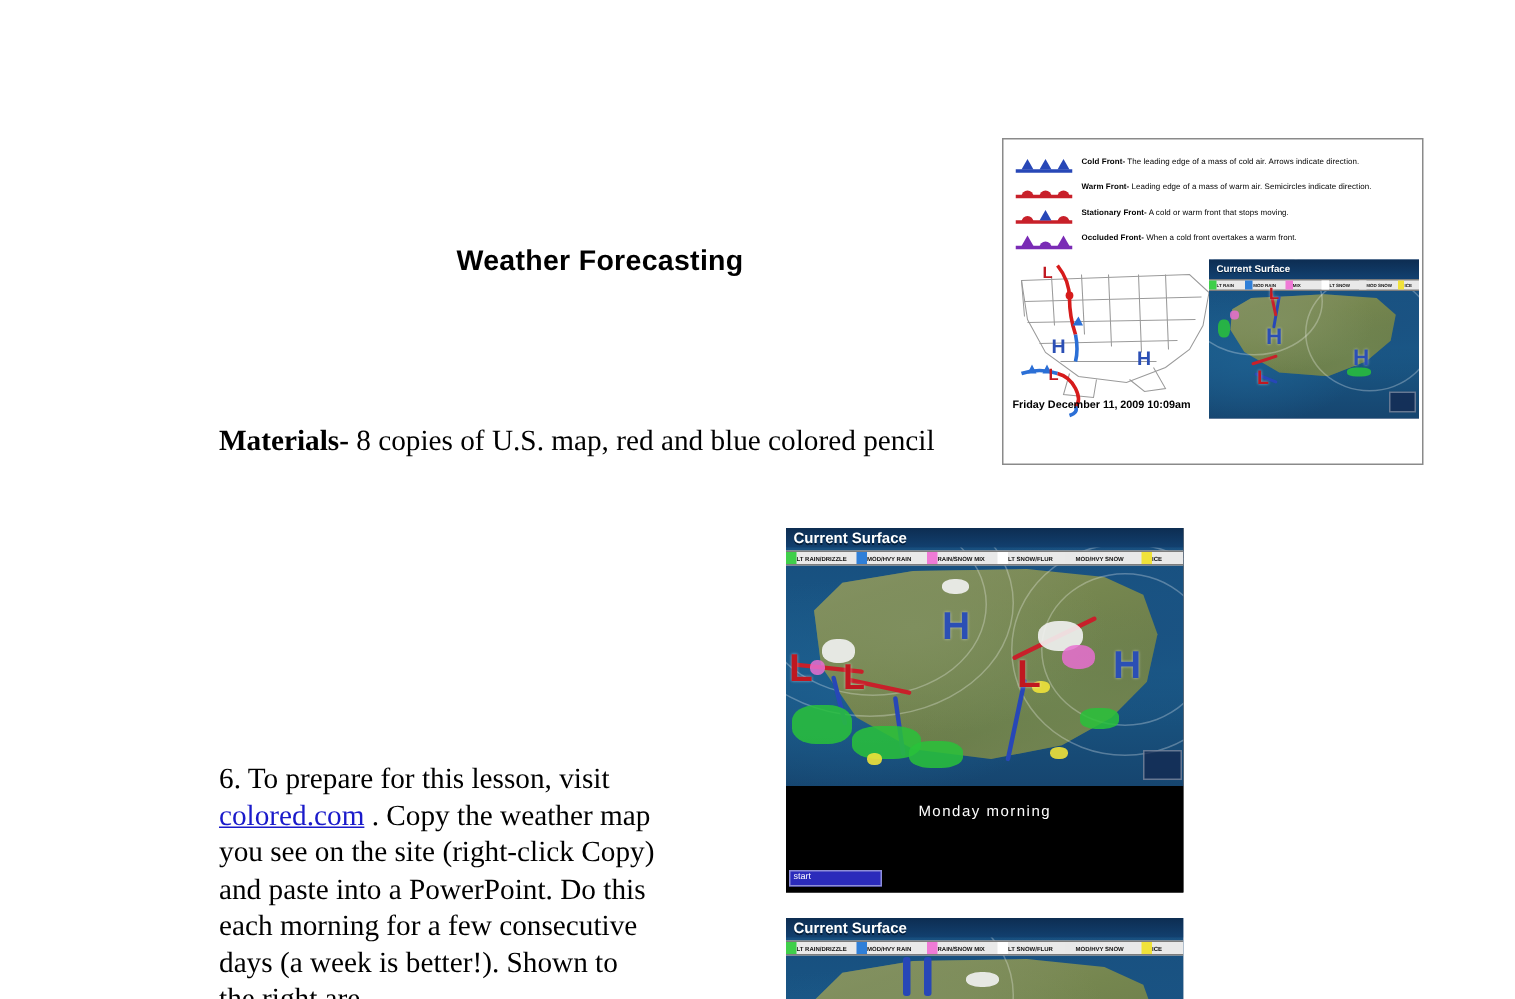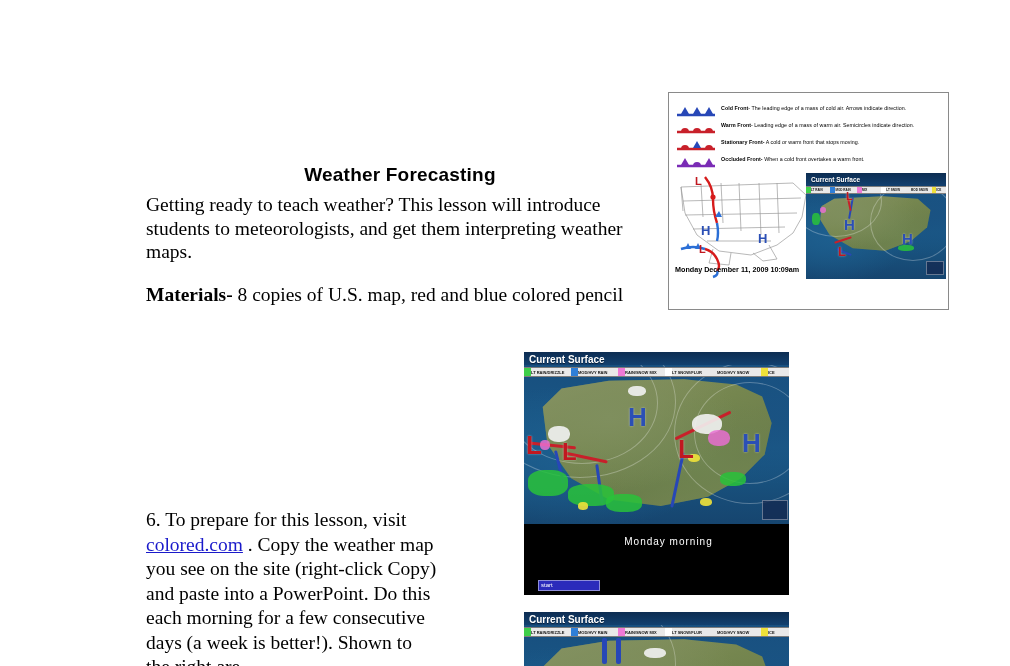--- a/index.html
+++ b/index.html
@@ -131,21 +131,21 @@
   .precip-yellow{position:absolute;background:#f0e23a;border-radius:45%;opacity:.9;}
   .isobar{position:absolute;border:1px solid rgba(255,255,255,.28);border-radius:50%;}
 
   
   .map-main{
     position:absolute;left:524px;top:352px;width:265px;height:243px;
     background:#000000;overflow:hidden;
   }
   .map-main .satmap{position:absolute;left:0;top:0;width:265px;height:172px;}
   .caption-strip{
-    position:absolute;left:12px;top:172px;width:265px;height:82px;background:#000;
+    position:absolute;left:0;top:172px;width:265px;height:82px;background:#000;
   }
   .caption-text{
     position:absolute;left:0;top:12px;width:265px;text-align:center;
     font-family:"Liberation Sans", sans-serif;
     font-size:10px;color:#ffffff;letter-spacing:1px;
   }
   .taskbar{
     position:absolute;left:2px;top:56px;width:60px;height:9px;
     background:#2b2bbb;border:1px solid #8e8ed8;
   }
@@ -166,21 +166,20 @@
     border:1px solid rgba(255,255,255,.35);
   }
 </style>
 </head>
 <body>
 
 <div class="page">
 
   <div class="title">Weather Forecasting</div>
 
-  <div class="intro">Getting ready to teach weather? This lesson will introduce students to meteorologists, and get them interpreting weather maps.</div>
 
   <div class="materials"><b>Materials-</b><span> 8 copies of U.S. map, red and blue colored pencil</span></div>
 
   <div class="step1"><span>6. To prepare for this lesson, visit </span><a class="link" href="#">colored.com</a><span> .  Copy the weather map you see on the site (right-click Copy) and paste into a PowerPoint.  Do this each morning for a few consecutive days (a week is better!).  Shown to the right are</span></div>
 
   <div class="legend-panel">
 
     <div class="legend-rows">
 
       <div class="legend-row">
@@ -257,21 +256,21 @@
         <polygon points="12,78 15,72 18,78" fill="#2b6fd6"></polygon>
         <polygon points="22,78 25,72 28,78" fill="#2b6fd6"></polygon>
         <path d="M32 78 Q40 80 44 88 Q48 96 44 100" stroke="#d61b1b" stroke-width="2.4" fill="none"></path>
         <path d="M44 100 Q46 104 40 106" stroke="#2b6fd6" stroke-width="2.4" fill="none"></path>
         <text x="28" y="64" font-family="Liberation Sans, sans-serif" font-size="13" font-weight="bold" fill="#2b4fb5">H</text>
         <text x="85" y="72" font-family="Liberation Sans, sans-serif" font-size="13" font-weight="bold" fill="#2b4fb5">H</text>
         <text x="22" y="14" font-family="Liberation Sans, sans-serif" font-size="11" font-weight="bold" fill="#c01820">L</text>
         <text x="26" y="82" font-family="Liberation Sans, sans-serif" font-size="11" font-weight="bold" fill="#c01820">L</text>
       </svg>
     </div>
-    <div class="date-caption">Monday December 11, 2009 10:09am</div>
+    <div class="date-caption">Friday December 11, 2009 10:09am</div>
 
     <div class="sat-thumb">
       <div class="satmap" style="width:140px;height:106px;">
         <div class="ocean"></div>
         <div class="landmass" style="left:12px;top:22px;width:116px;height:62px;
                     clip-path:polygon(3% 18%,14% 6%,56% 2%,86% 6%,97% 24%,94% 52%,80% 74%,58% 90%,30% 86%,10% 64%,2% 40%);"></div>
         <div class="isobar" style="left:-16px;top:-8px;width:90px;height:70px;"></div>
         <div class="isobar" style="left:64px;top:10px;width:84px;height:76px;"></div>
         <div class="sat-header"></div>
         <div class="sat-title" style="font-size:6.5px;line-height:13px;">Current Surface</div>

